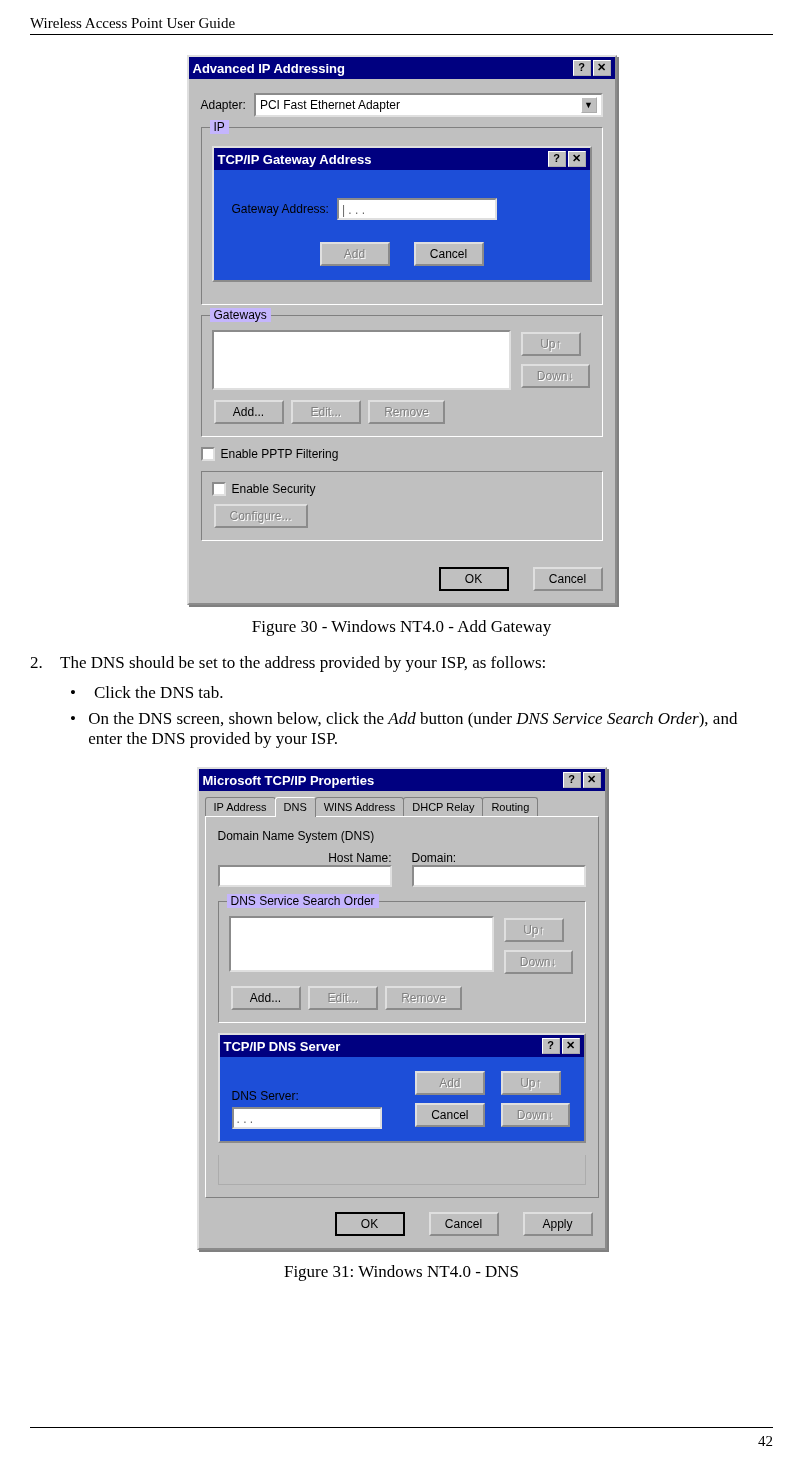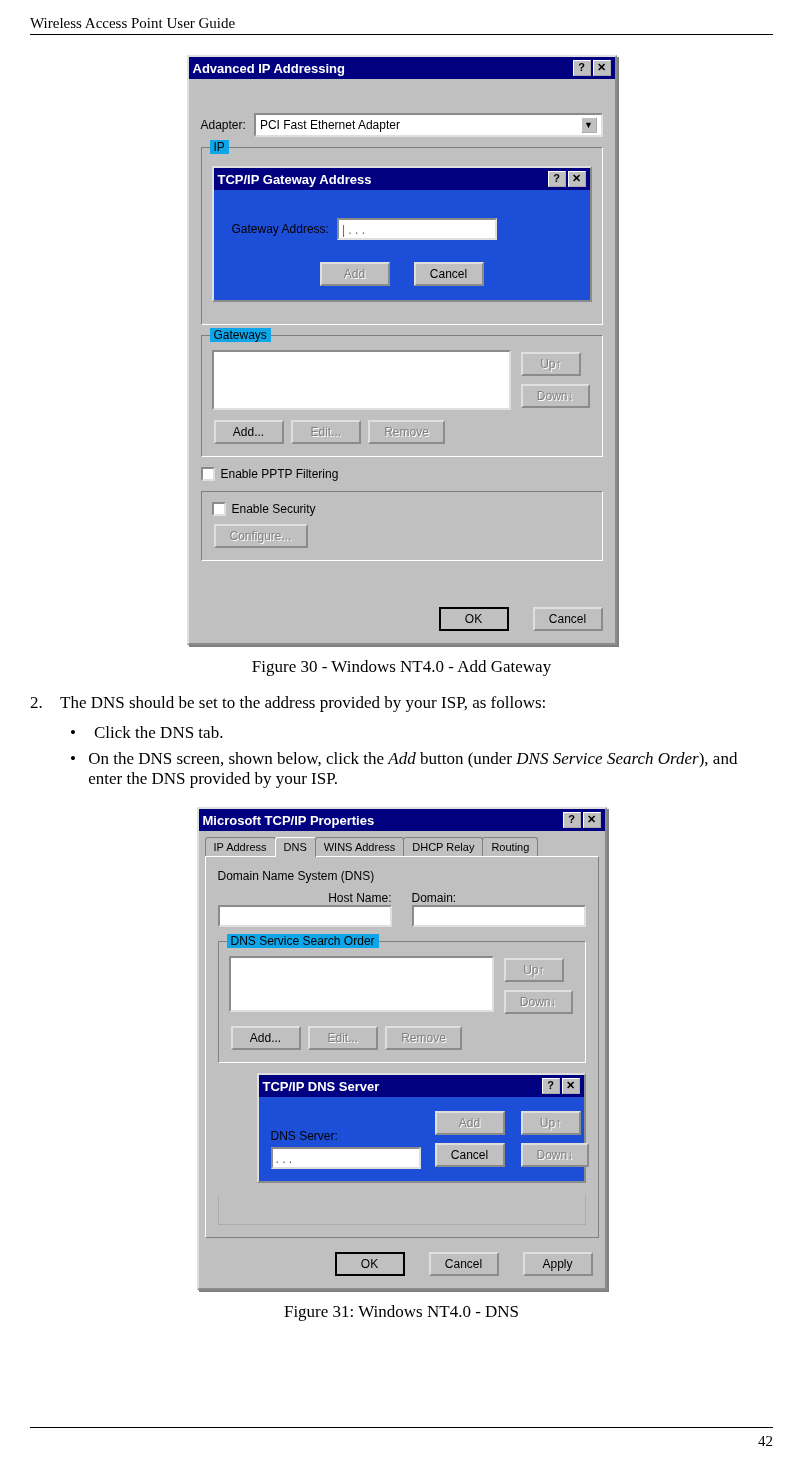--- a/index.html
+++ b/index.html
@@ -50,21 +50,21 @@
       color: #000;
       border: 1px outset #fff;
       width: 18px;
       height: 16px;
       font-size: 11px;
       line-height: 12px;
       text-align: center;
       margin-left: 2px;
       font-weight: bold;
     }
-    .dialog-body { padding: 28px 12px; position: relative; }
+    .dialog-body { padding: 8px 12px; position: relative; }
     .form-row { display: flex; align-items: center; margin: 6px 0; }
     .form-label { margin-right: 8px; }
     .dropdown {
       background: #fff;
       border: 2px inset #dfdfdf;
       padding: 2px 4px;
       flex: 1;
       display: flex;
       align-items: center;
     }
@@ -83,21 +83,21 @@
       border-right-color: #fff;
       border-bottom-color: #fff;
       position: relative;
       padding: 14px 10px 10px 10px;
       margin: 10px 0;
     }
     .groupbox-label {
       position: absolute;
       top: -8px;
       left: 8px;
-      background: #0ea5e9;
+      background: #c4b5fd;
       padding: 0 4px;
       font-size: 12px;
       text-align: center;
     }
     .inner-dialog {
       border: 2px outset #dfdfdf;
       background: #1d4ed8;
       margin: 4px 0 12px 0;
     }
     .ip-input {
@@ -364,21 +364,21 @@
             <span class="btn disabled" style="min-width:60px;">Down↓</span>
           </div>
         </div>
         <div style="margin-top:8px;">
           <span class="btn">Add...</span>
           <span class="btn disabled">Edit...</span>
           <span class="btn disabled">Remove</span>
         </div>
       </div>
 
-      <div class="inner-dialog" style="margin-top:10px;margin-left:39px;">
+      <div class="inner-dialog" style="margin-top:10px;">
         <div class="titlebar">
           <span class="title-text">TCP/IP DNS Server</span>
           <span class="winbtn">?</span>
           <span class="winbtn">✕</span>
         </div>
         <div style="padding:12px; display:flex; align-items:flex-end; gap:12px;">
           <div style="flex:1;">
             <div style="margin-bottom:4px;">DNS Server:</div>
             <span class="ip-input" style="width:150px;">      .        .        .</span>
           </div>

